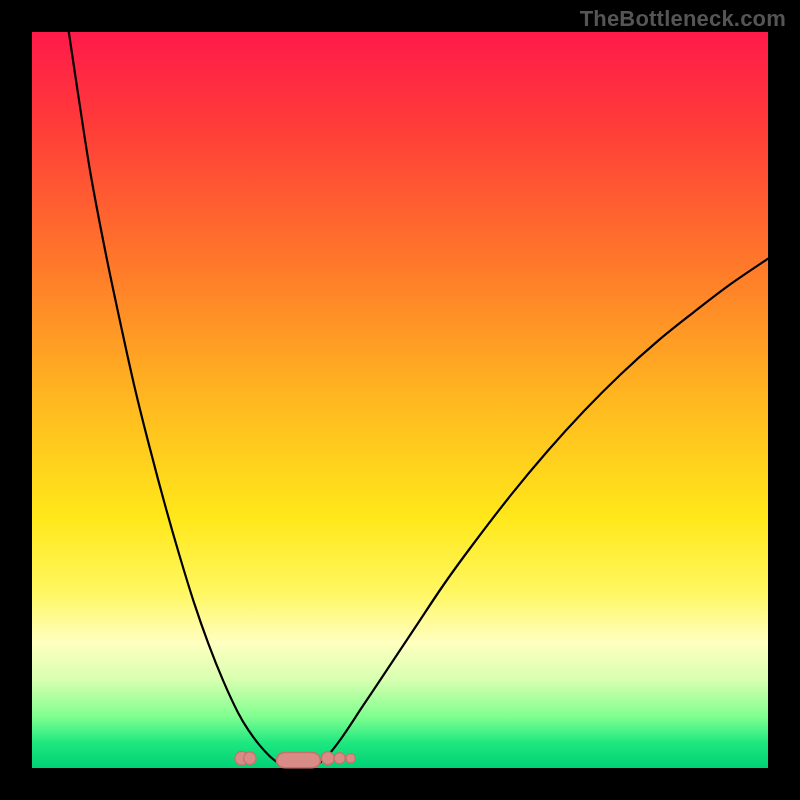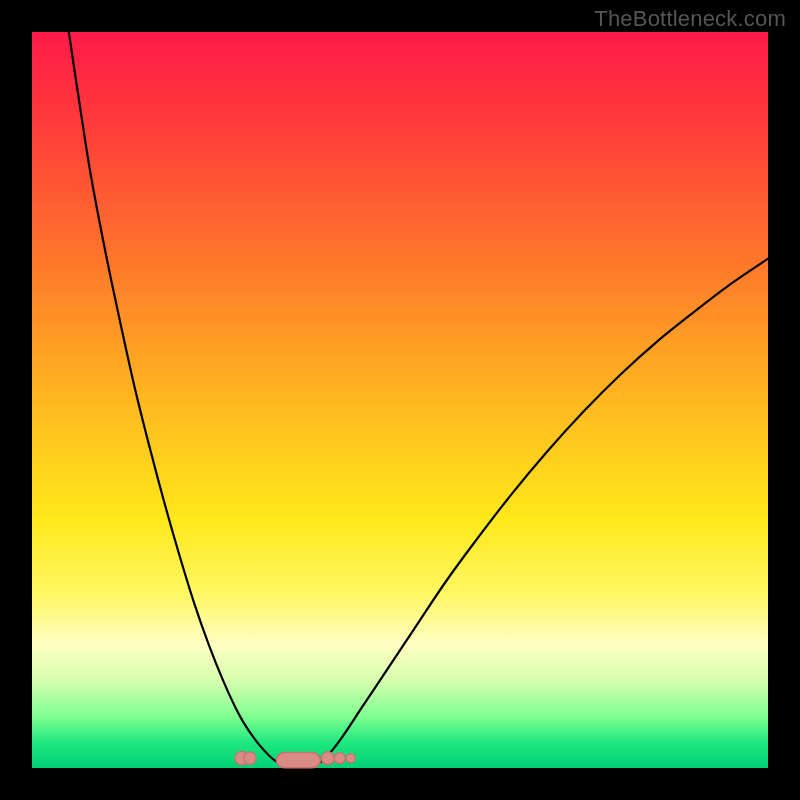--- a/index.html
+++ b/index.html
@@ -15,21 +15,21 @@
     position: relative;
     width: 800px;
     height: 800px;
   }
   .watermark {
     position: absolute;
     top: 6px;
     right: 14px;
     color: #555;
     font-size: 22px;
-    font-weight: 400;
+    font-weight: 700;
     letter-spacing: 0.2px;
     z-index: 10;
   }
   svg {
     display: block;
   }
 </style>
 </head>
 <body>
 

